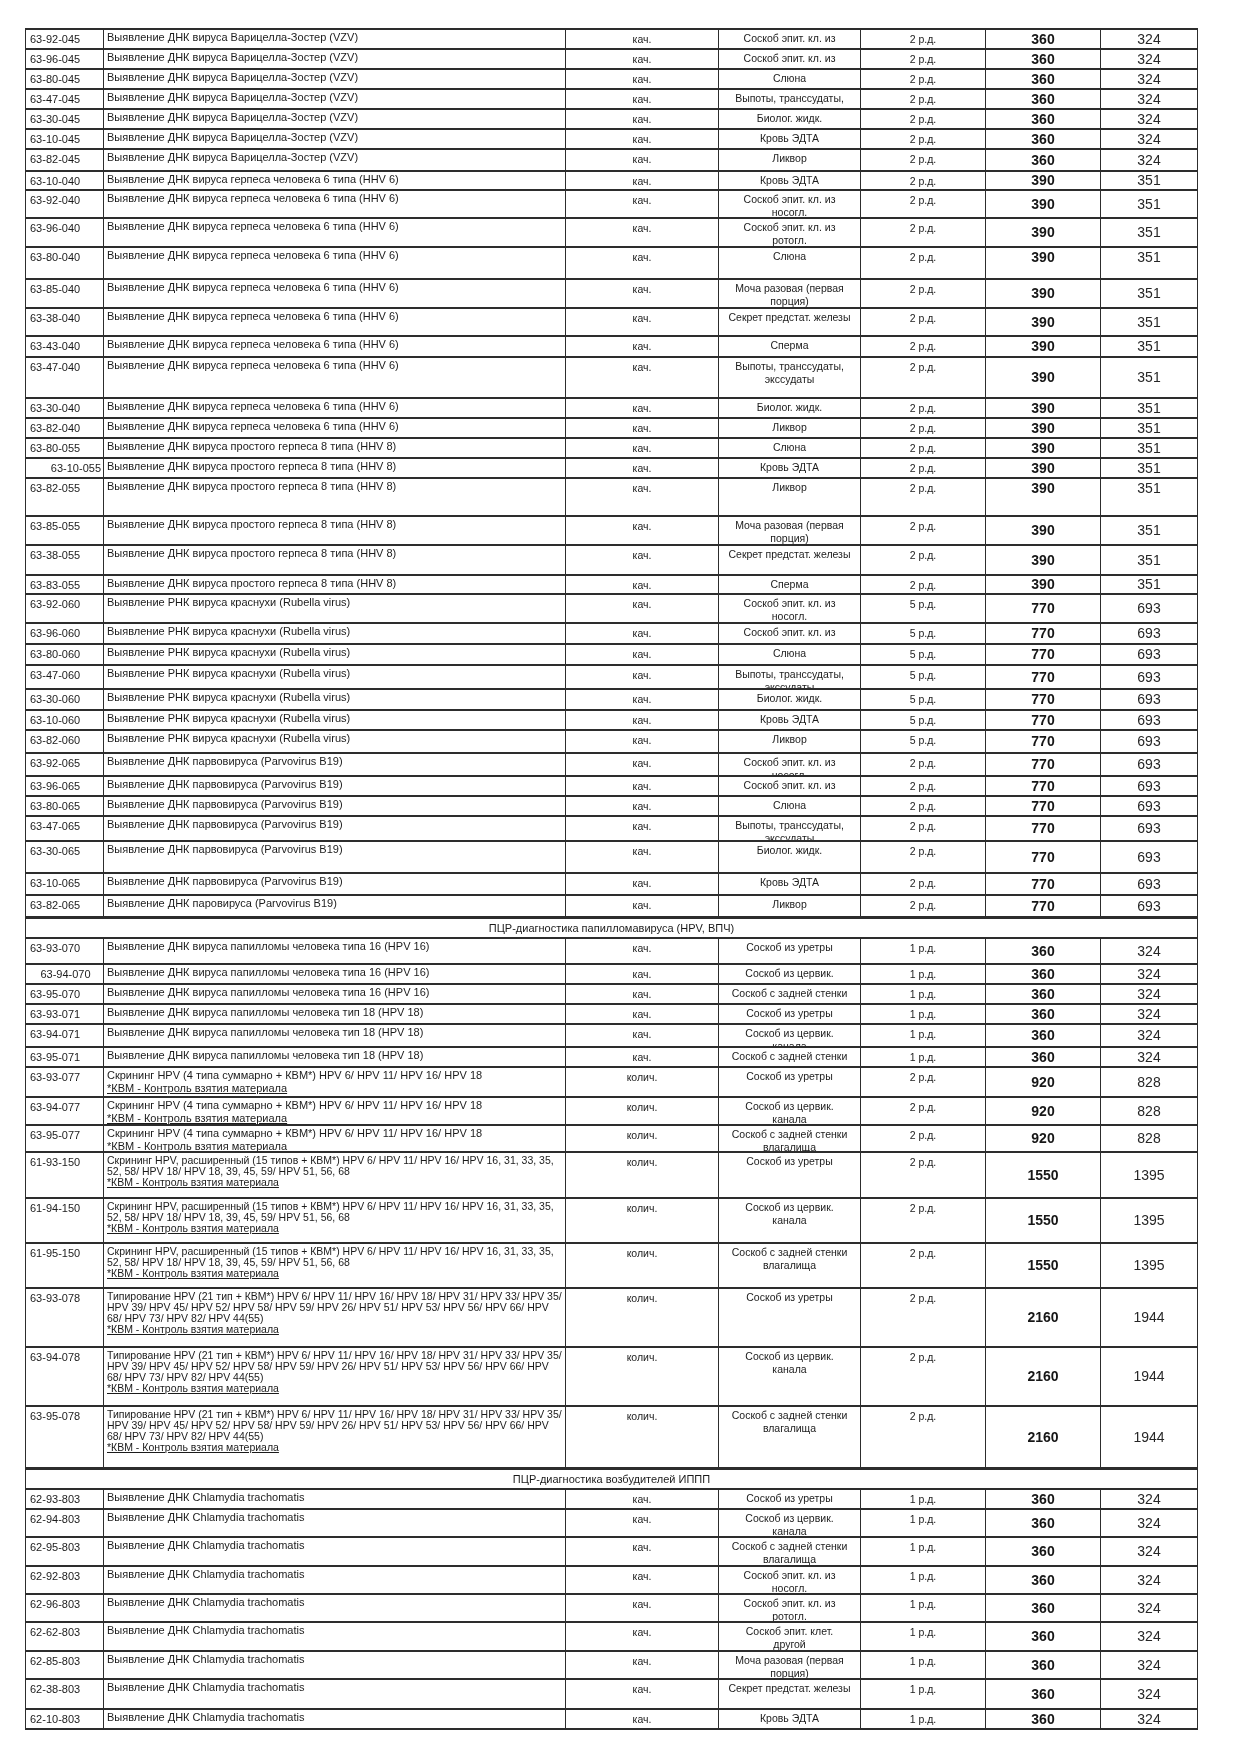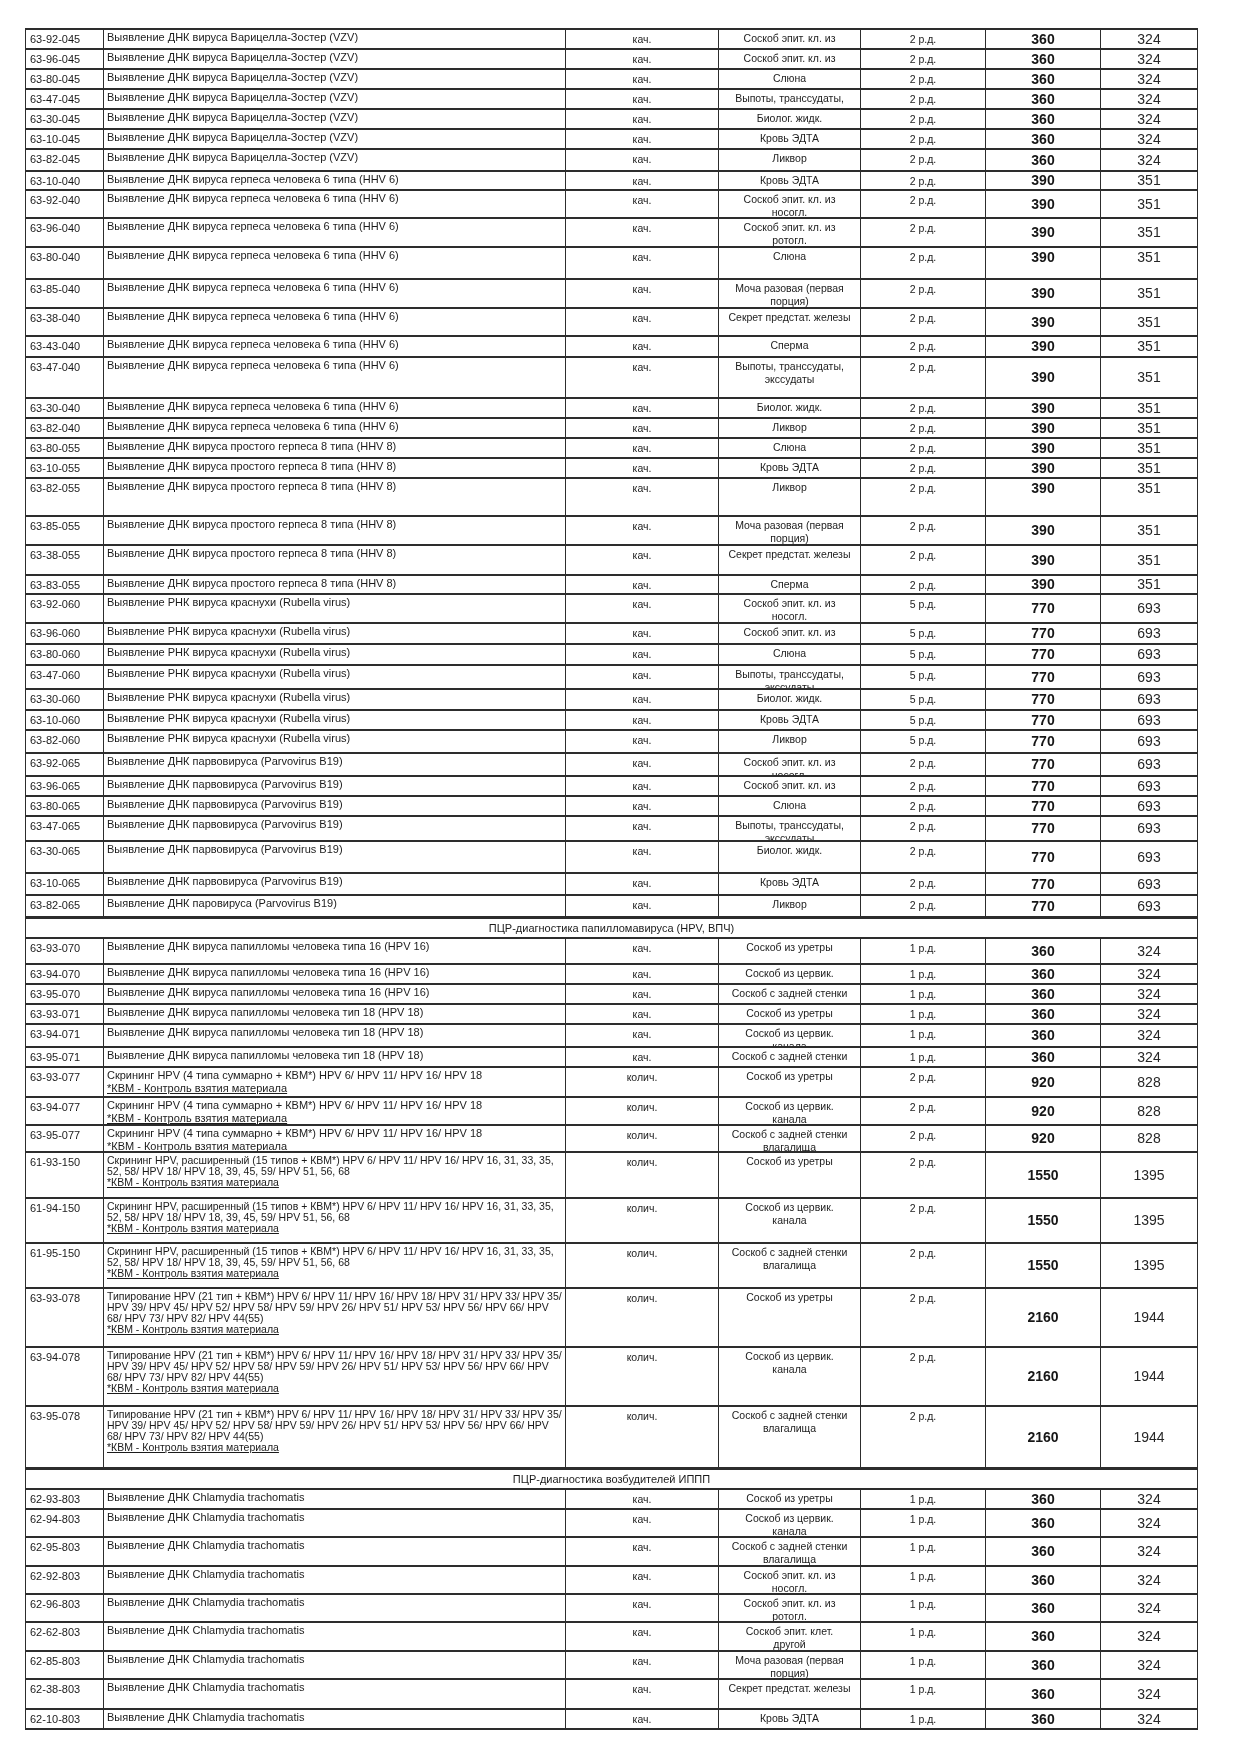--- a/index.html
+++ b/index.html
@@ -468,21 +468,21 @@
           </td>
           <td class="c-price1">
             <div class="wrap" style="height: 18px;">390</div>
           </td>
           <td class="c-price2">
             <div class="wrap" style="height: 18px;">351</div>
           </td>
         </tr>
         <tr>
           <td class="c-code">
-            <div class="wrap" style="height: 18px;">63-10-055</div>
+            <div class="wrap" style="height: 18px; text-align: right;">63-10-055</div>
           </td>
           <td class="c-name">
             <div class="wrap" style="height: 18px;"><span>Выявление ДНК вируса простого герпеса 8 типа (HHV 8)</span></div>
           </td>
           <td class="c-method">
             <div class="wrap" style="height: 18px;">кач.</div>
           </td>
           <td class="c-sample">
             <div class="wrap" style="height: 18px;">Кровь ЭДТА</div>
           </td>
@@ -938,21 +938,21 @@
           </td>
           <td class="c-price1">
             <div class="wrap" style="height: 24px;">360</div>
           </td>
           <td class="c-price2">
             <div class="wrap" style="height: 24px;">324</div>
           </td>
         </tr>
         <tr>
           <td class="c-code">
-            <div class="wrap" style="height: 18px;">63-94-070</div>
+            <div class="wrap" style="height: 18px; text-align: center;">63-94-070</div>
           </td>
           <td class="c-name">
             <div class="wrap" style="height: 18px;"><span>Выявление ДНК вируса папилломы человека типа 16 (HPV 16)</span></div>
           </td>
           <td class="c-method">
             <div class="wrap" style="height: 18px;">кач.</div>
           </td>
           <td class="c-sample">
             <div class="wrap" style="height: 18px;">Соскоб из цервик.</div>
           </td>

